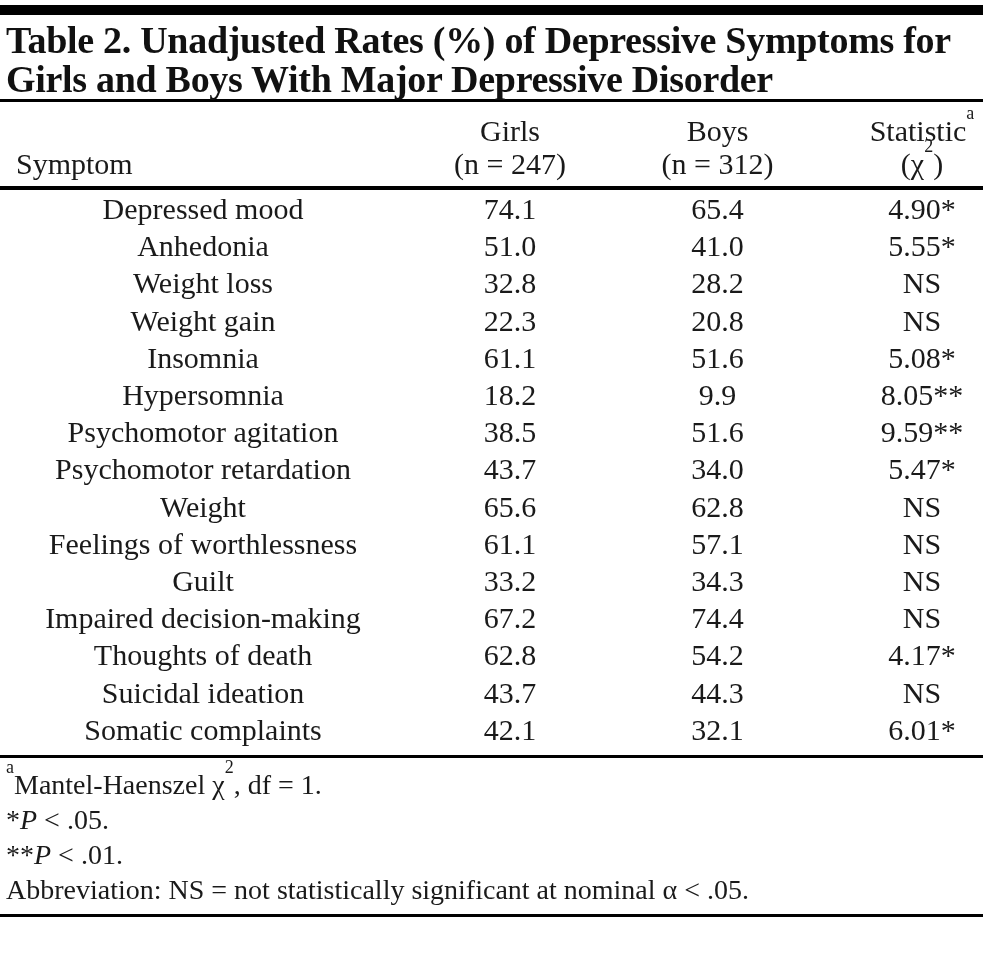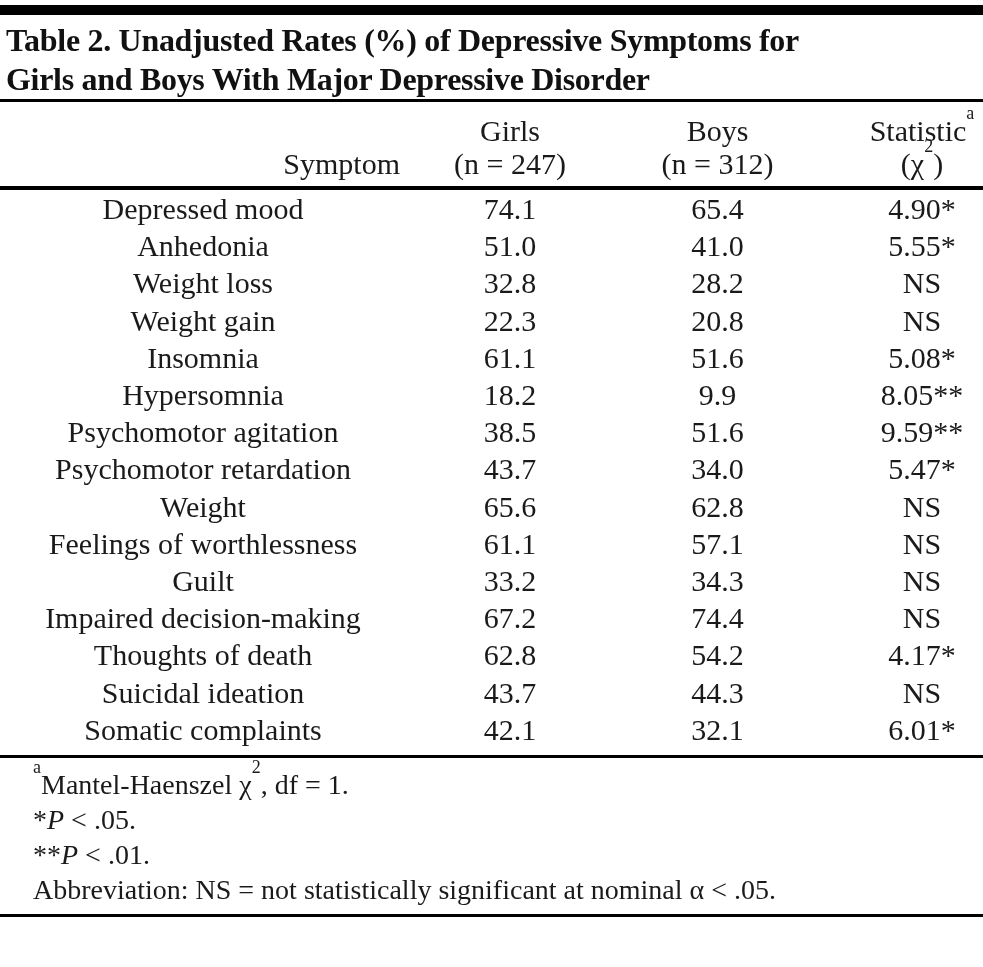--- a/index.html
+++ b/index.html
@@ -14,21 +14,21 @@
   }
   .rule { background: #000000; width: 983px; }
   .rule-top { margin-top: 5px; height: 10px; }
   .rule-under-title { height: 3px; }
   .rule-above-footnotes { height: 3px; margin-top: 7px; }
   .rule-bottom { height: 3px; margin-top: 7px; }
 
   .page-title {
     margin: 6px 0 0 6px;
     font-weight: bold;
-    font-size: 32px;
+    font-size: 38px;
     line-height: 39px;
     letter-spacing: -0.3px;
     white-space: nowrap;
     color: #111111;
   }
 
   table.data-table {
     border-collapse: collapse;
     table-layout: fixed;
     width: 983px;
@@ -39,21 +39,21 @@
   col.c-stat    { width: 168px; }
 
   thead th {
     font-weight: normal;
     vertical-align: bottom;
     text-align: center;
     padding: 12px 0 6px 0;
     border-bottom: 4px solid #000000;
     font-size: 30px;
   }
-  thead th.symptom-head { text-align: right; padding-left: 16px; }
+  thead th.symptom-head { text-align: left; padding-left: 16px; }
   .th-line { line-height: 33px; }
 
   tbody td {
     font-size: 30px;
     line-height: 37.2px;
     text-align: center;
     padding: 0;
     white-space: nowrap;
   }
   tbody td.symptom-cell { text-align: center; padding-left: 6px; }
@@ -63,21 +63,20 @@
     font-size: 18px;
     position: relative;
     top: -11px;
     line-height: 0;
   }
 
   .footnotes {
     padding: 9px 0 0 6px;
     font-size: 28px;
     line-height: 35px;
-    margin-left: 27px;
   }
   .fn-italic { font-style: italic; }
   .fn-line { white-space: nowrap; }
 </style>
 </head>
 <body>
 
 <div class="page">
 
   <div class="rule rule-top"></div>

